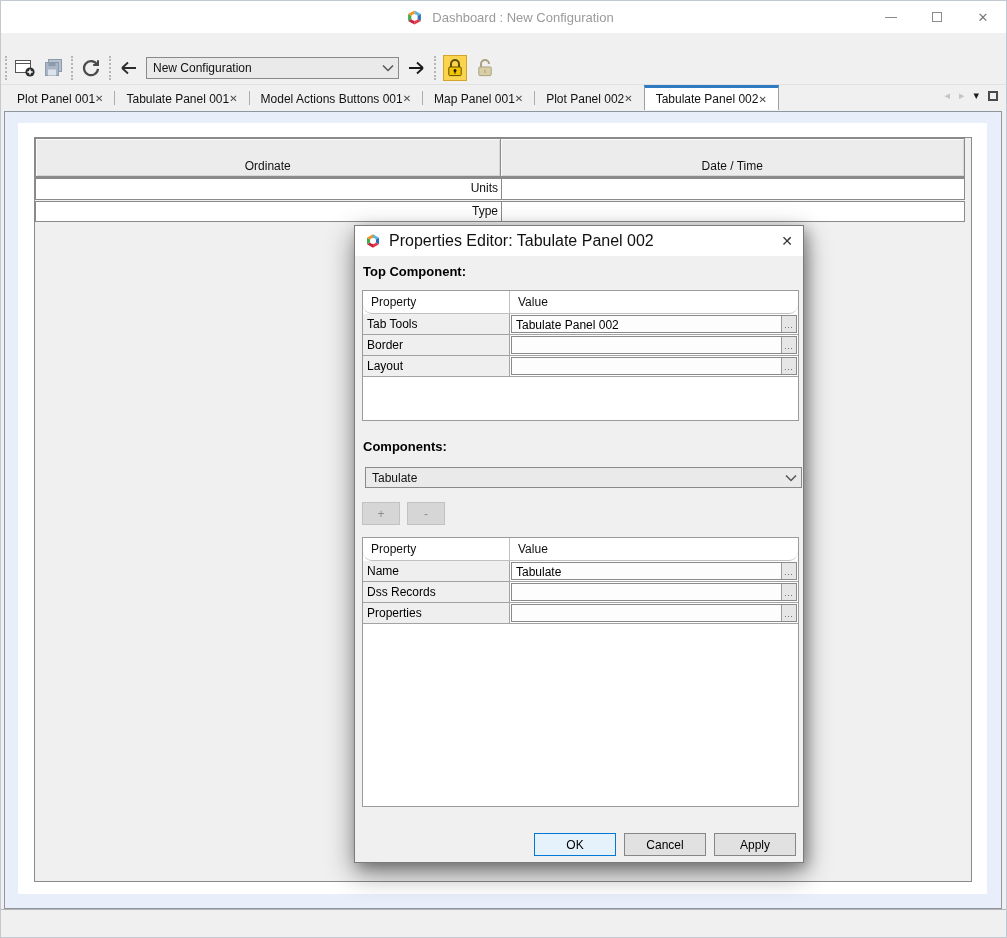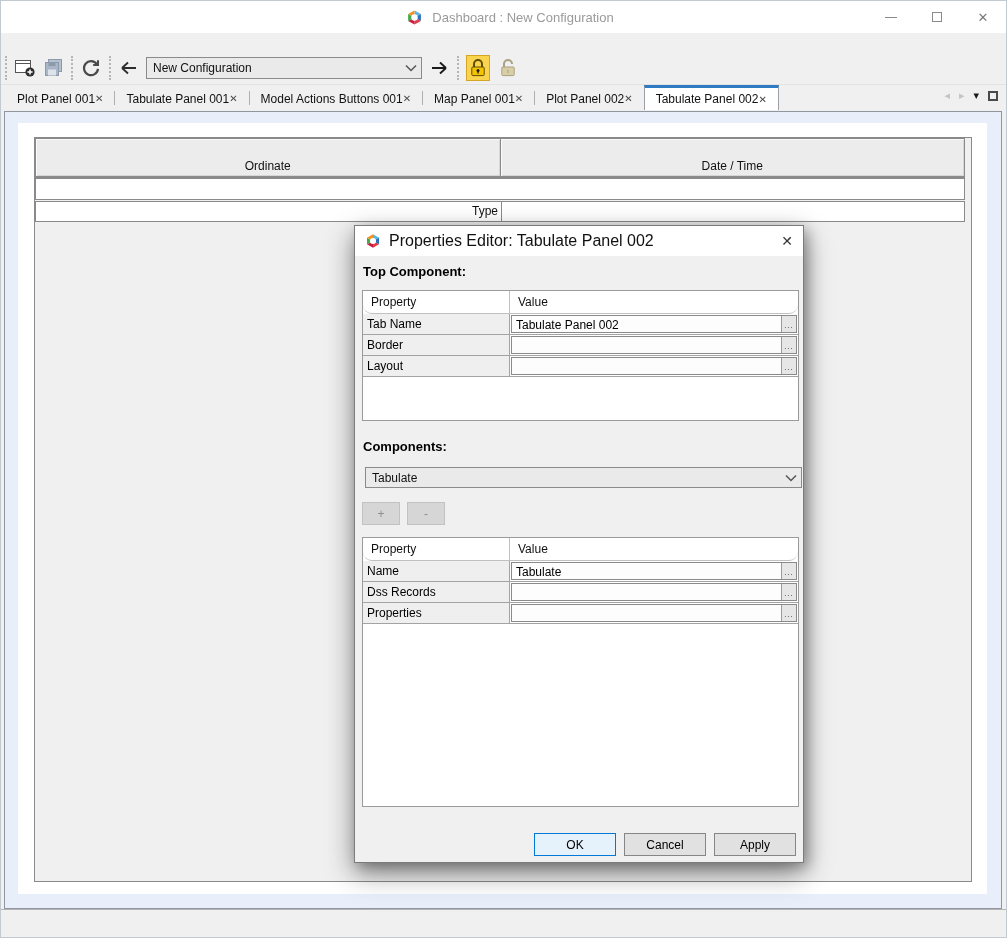--- a/index.html
+++ b/index.html
@@ -18,21 +18,21 @@
   .maxi-box { width:10px; height:10px; border:1px solid #8a8a8a; display:inline-block; }
   .close-glyph { font-size:13px; }
   
   #menubar { position:absolute; top:32px; left:0; right:0; height:18px; background:#ffffff; display:flex; align-items:center; }
   .menu-item { padding:0 9px; font-size:12px; color:#1a1a1a; }
   .menu-item:first-child { padding-left:8px; }
   
   #toolbar { position:absolute; top:50px; left:0; right:0; height:34px; background:#f0f0f0; border-bottom:1px solid #e2e2e2; display:flex; align-items:center; }
   .tb-sep { width:1px; height:24px; border-left:2px dotted #b5b5b5; margin:0 4px; }
   .tb-btn { width:28px; height:28px; display:flex; align-items:center; justify-content:center; }
-  .combo { position:relative; width:276px; height:22px; background:#eaeaea; border:1px solid #8a8a8a; display:flex; align-items:center; margin:0 3px; }
+  .combo { position:relative; width:253px; height:22px; background:#eaeaea; border:1px solid #8a8a8a; display:flex; align-items:center; margin:0 3px; }
   .combo .combo-text { flex:1; font-size:12px; padding-left:6px; color:#111; }
   .combo .chev { width:20px; display:flex; justify-content:center; }
   .lock-btn { width:24px; height:26px; display:flex; align-items:center; justify-content:center; margin:0 3px; }
   .lock-on { background:#fbd44f; border:1px solid #d3a626; }
   
   #tabbar { position:absolute; top:84px; left:0; right:0; height:25px; background:#f0f0f0; display:flex; align-items:flex-end; padding-left:5px; }
   .tab { height:23px; display:flex; align-items:center; padding:0 11px; font-size:12px; color:#111; }
   .tab-close { font-size:10px; color:#4a4a4a; }
   .tab-sep { width:1px; height:14px; background:#aeaeae; margin-bottom:5px; }
   .tab.active { background:#ffffff; border:1px solid #9aa0a6; border-top:3px solid #2e7bc4; border-bottom:none; height:25px; }
@@ -225,20 +225,21 @@
   <div id="content">
     <div id="dock-panel">
       <div id="white-panel">
         <div id="tabulate-panel">
           <div class="big-table">
             <div class="bt-header">
               <div class="bt-h-cell">Ordinate</div>
               <div class="bt-h-cell">Date / Time</div>
             </div>
             <div class="bt-row">
+              <div class="bt-cell-l">Units</div>
               <div class="bt-cell-r"></div>
             </div>
             <div class="bt-row">
               <div class="bt-cell-l">Type</div>
               <div class="bt-cell-r"></div>
             </div>
           </div>
         </div>
       </div>
     </div>
@@ -254,21 +255,21 @@
     </div>
 
     <div class="dlg-label" style="top:38px">Top Component:</div>
 
     <div class="ptable" style="top:64px; height:131px">
       <div class="pt-header">
         <div class="pt-h-prop">Property</div>
         <div class="pt-h-val">Value</div>
       </div>
       <div class="prow">
-        <div class="p-prop">Tab Name</div>
+        <div class="p-prop">Tab Tools</div>
         <div class="p-val">
             <div class="vfield">
           <span class="vtext">Tabulate Panel 002</span>
           <span class="ellipsis-btn">...</span>
         </div>
           </div>
       </div>
       <div class="prow">
         <div class="p-prop">Border</div>
         <div class="p-val">

